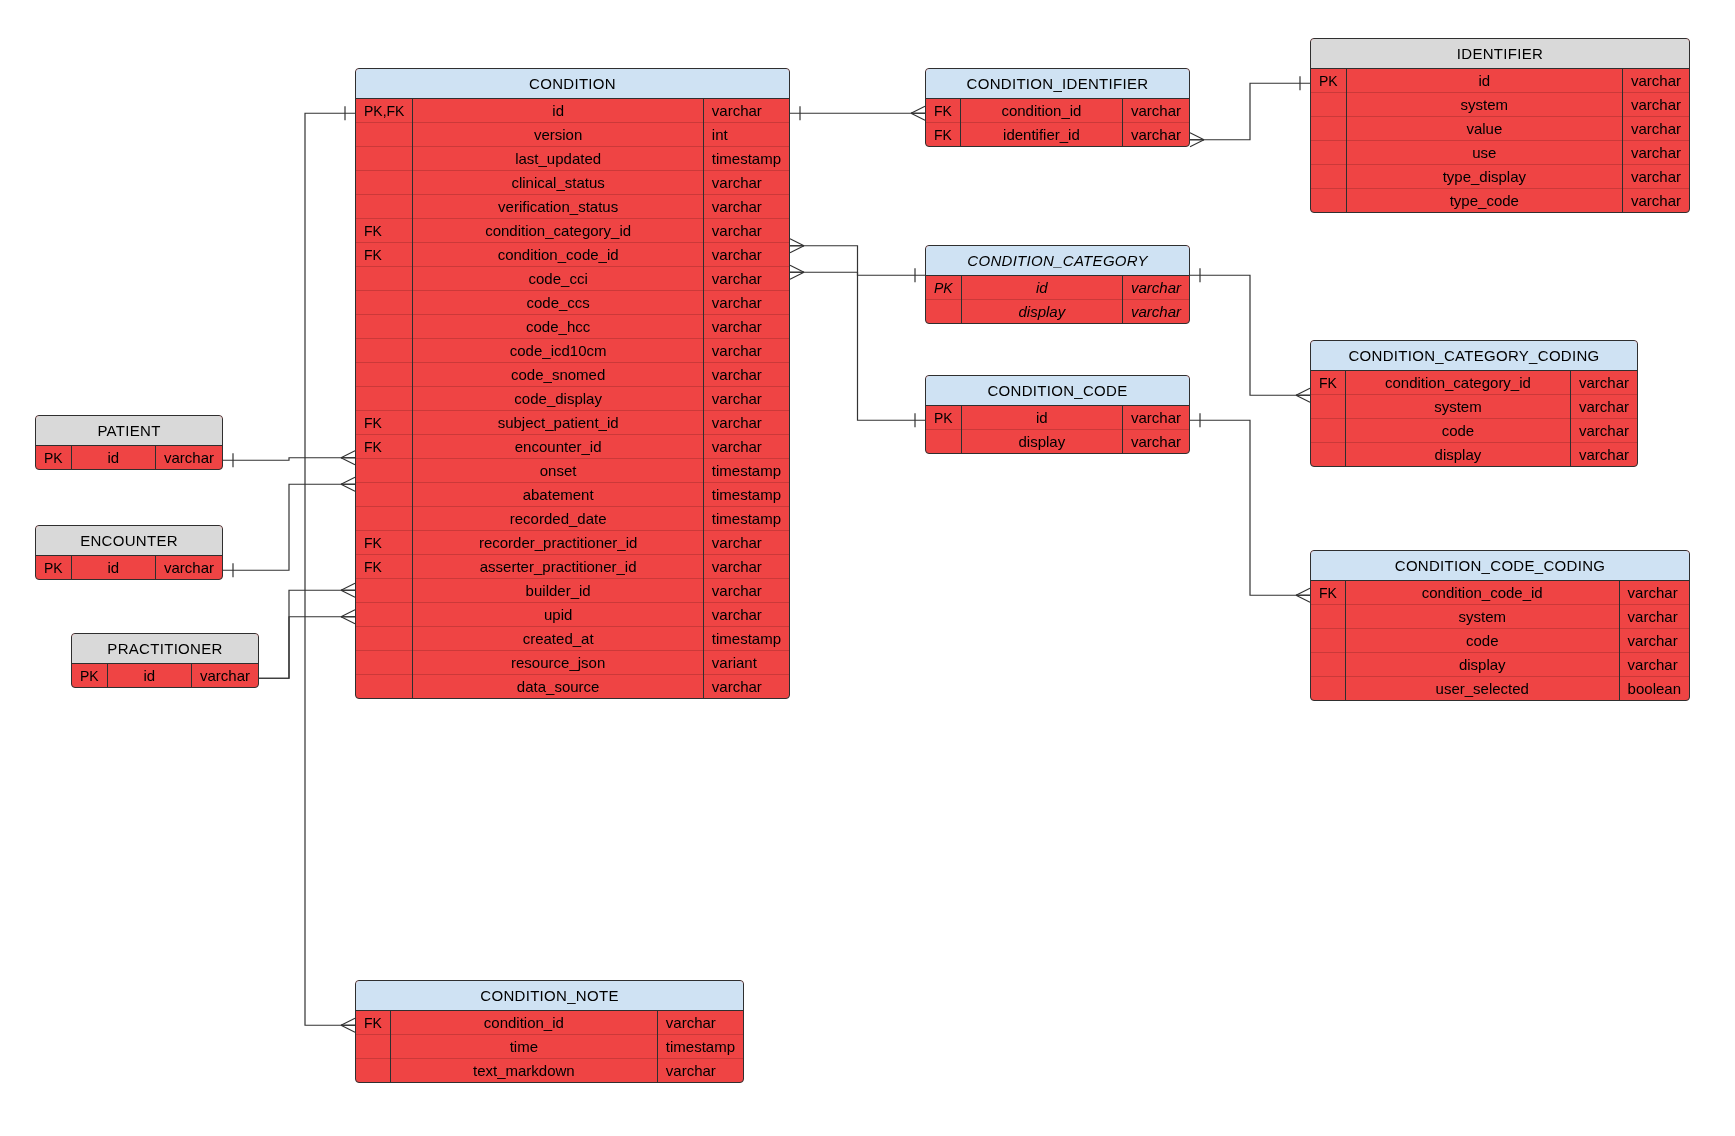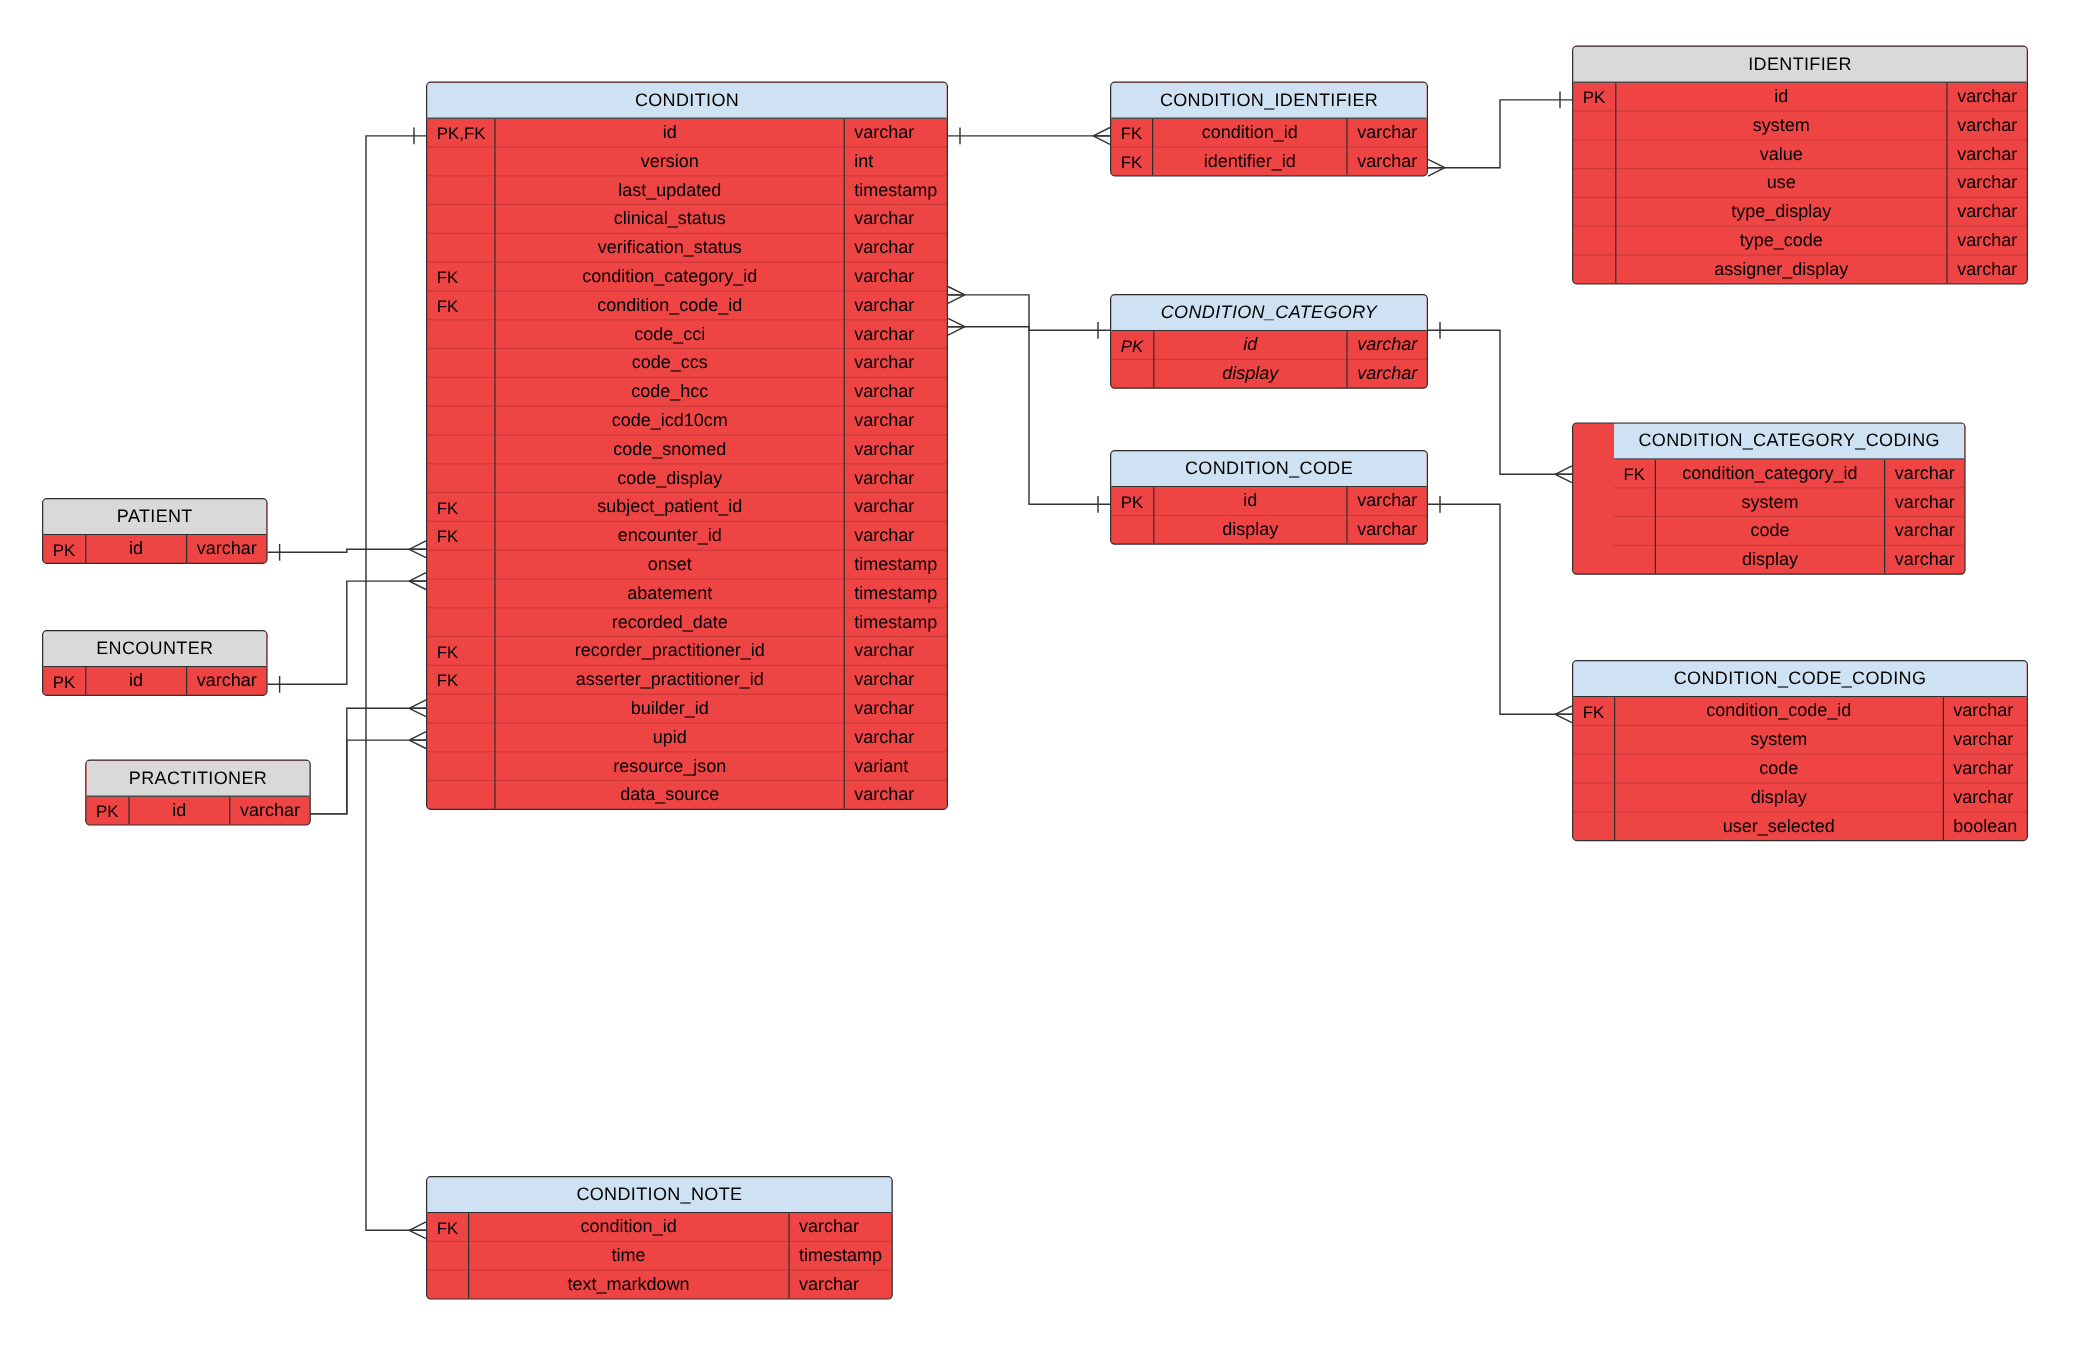--- a/index.html
+++ b/index.html
@@ -305,20 +305,25 @@
           <div class="cell name">builder_id</div>
           <div class="cell type">varchar</div>
         </div>
         <div class="row">
           <div class="cell key"></div>
           <div class="cell name">upid</div>
           <div class="cell type">varchar</div>
         </div>
         <div class="row">
           <div class="cell key"></div>
+          <div class="cell name">created_at</div>
+          <div class="cell type">timestamp</div>
+        </div>
+        <div class="row">
+          <div class="cell key"></div>
           <div class="cell name">resource_json</div>
           <div class="cell type">variant</div>
         </div>
         <div class="row">
           <div class="cell key"></div>
           <div class="cell name">data_source</div>
           <div class="cell type">varchar</div>
         </div>
       </div>
     </div>
@@ -413,28 +418,23 @@
         <div class="row">
           <div class="cell key"></div>
           <div class="cell name">type_display</div>
           <div class="cell type">varchar</div>
         </div>
         <div class="row">
           <div class="cell key"></div>
           <div class="cell name">type_code</div>
           <div class="cell type">varchar</div>
         </div>
-        <div class="row">
-          <div class="cell key"></div>
-          <div class="cell name">assigner_display</div>
-          <div class="cell type">varchar</div>
-        </div>
-      </div>
-    </div>
-    <div class="entity blue" style="left: 1310px; top: 352px; width: 328px; padding-left: 34px;">
+      </div>
+    </div>
+    <div class="entity blue" style="left: 1310px; top: 340px; width: 328px;">
       <div class="title">CONDITION_CATEGORY_CODING</div>
       <div class="rows">
         <div class="row">
           <div class="cell key">FK</div>
           <div class="cell name">condition_category_id</div>
           <div class="cell type">varchar</div>
         </div>
         <div class="row">
           <div class="cell key"></div>
           <div class="cell name">system</div>

